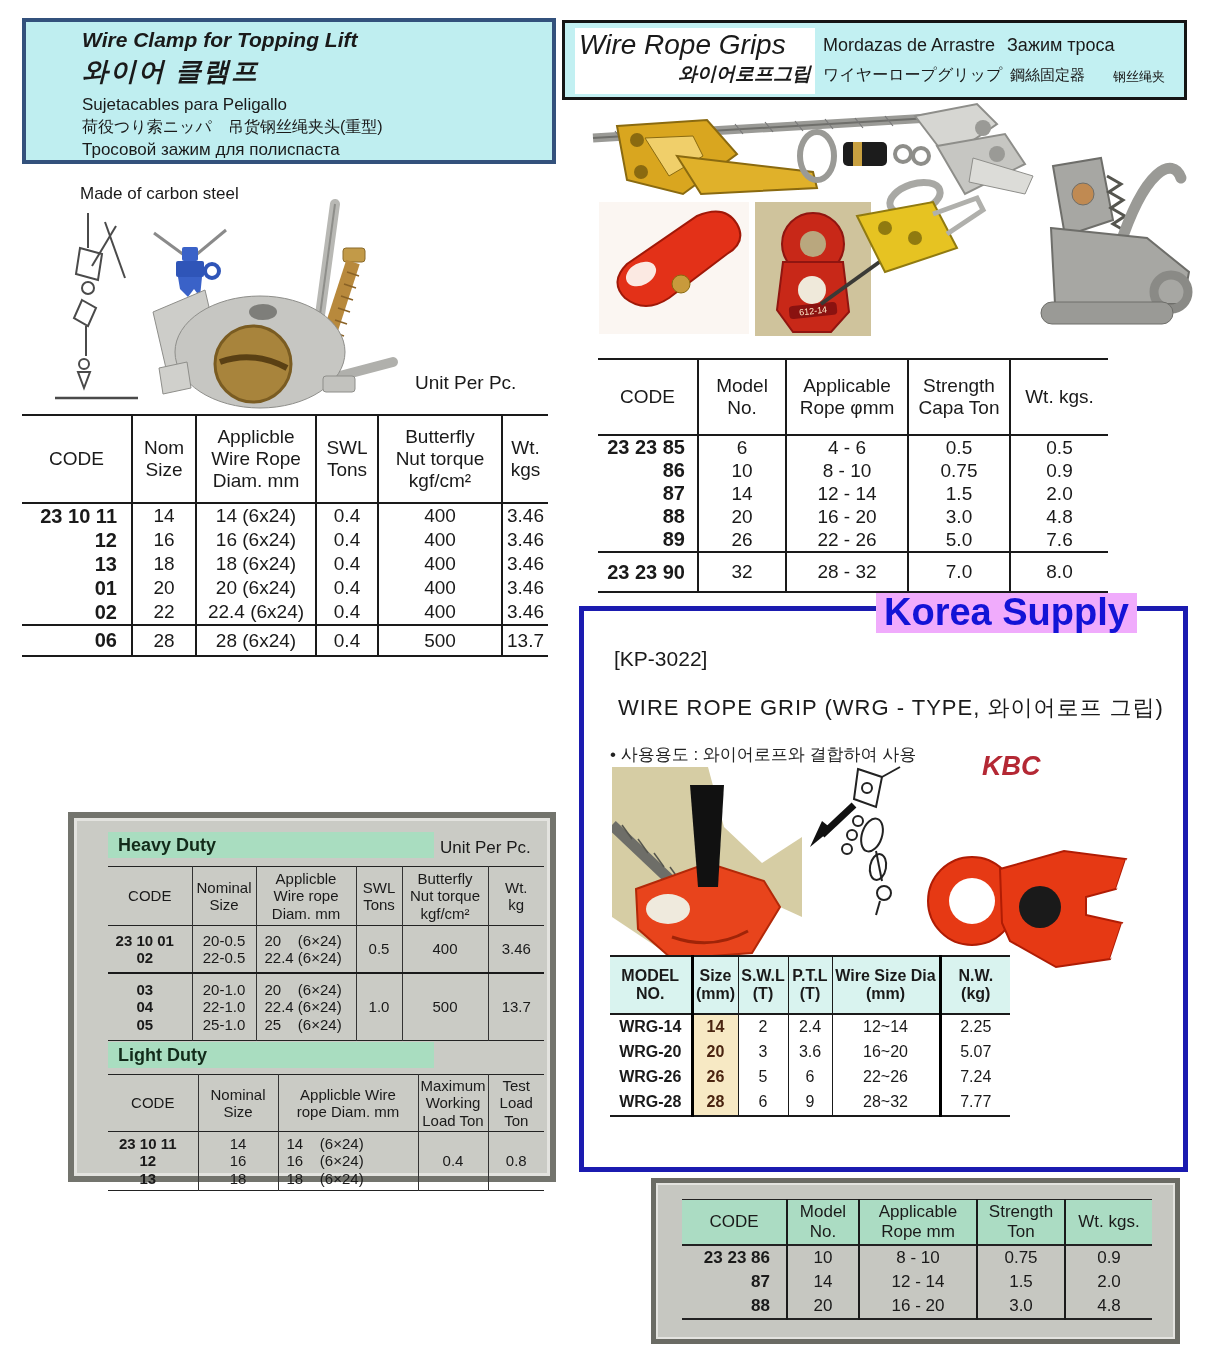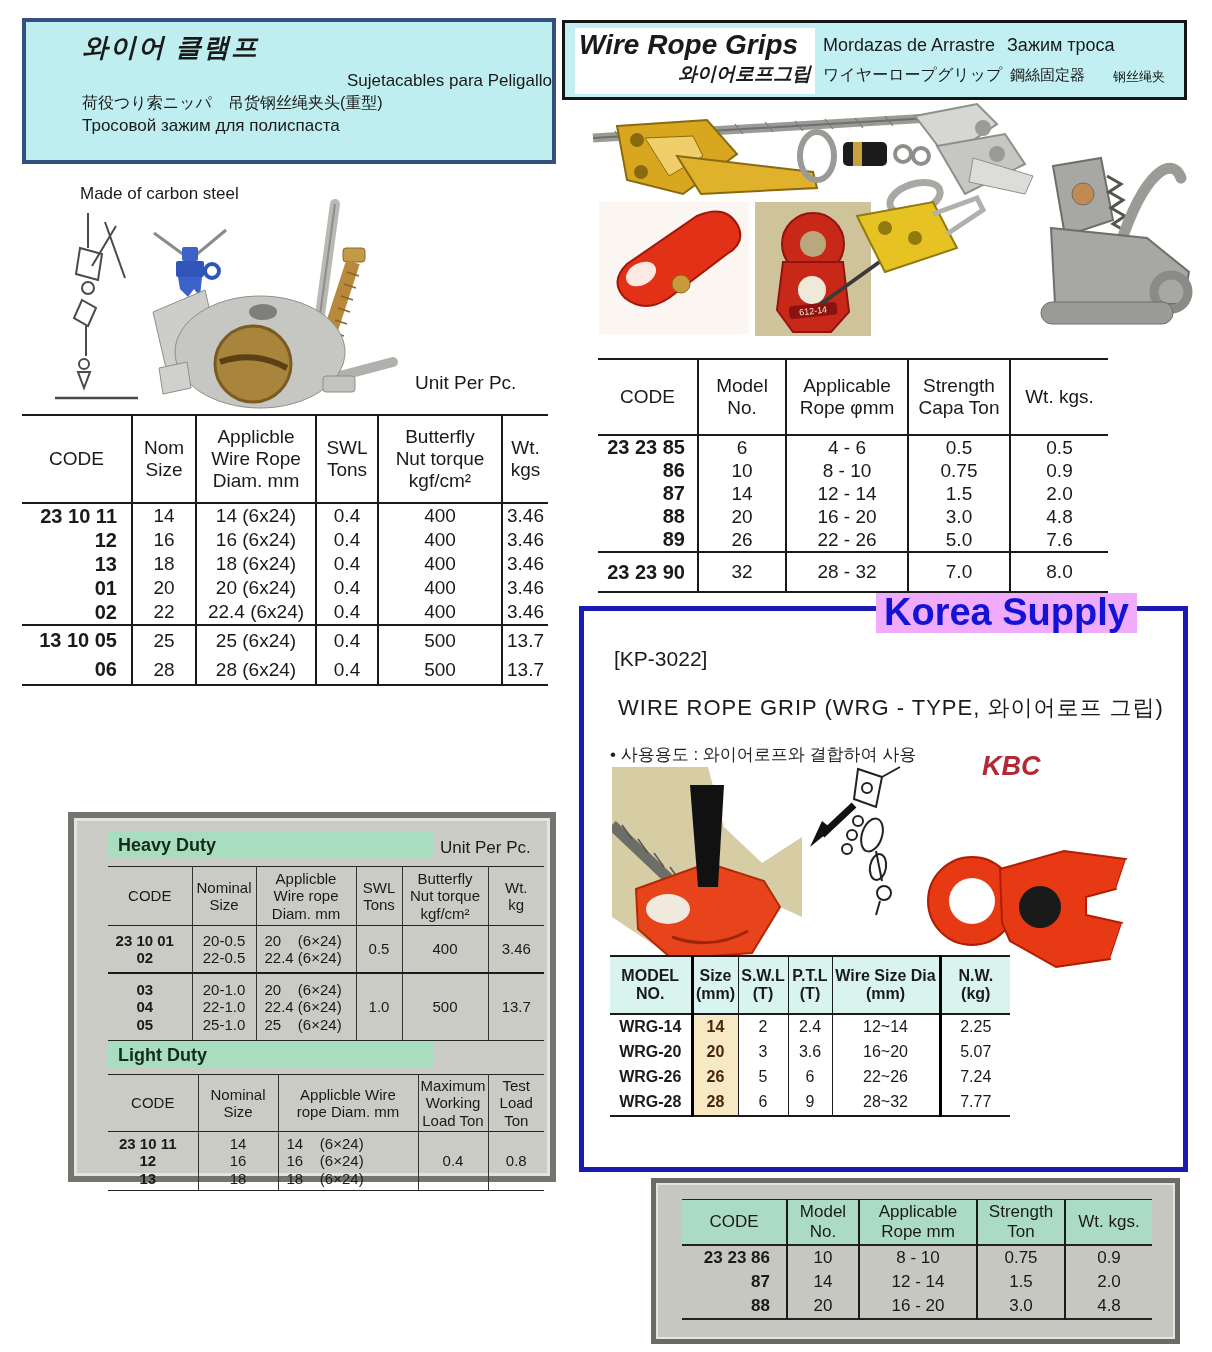--- a/index.html
+++ b/index.html
@@ -5,27 +5,27 @@
   html,body{margin:0;padding:0;background:#ffffff;}
   body{font-family:"Liberation Sans", sans-serif; color:#1a1a1a;}
   #page{position:relative;width:1212px;height:1352px;background:#fff;overflow:hidden;margin:0 auto;}
   .abs{position:absolute;}
 
   
   .cyanbox{background:#bfeef0;}
   #leftbox{left:22px;top:18px;width:470px;height:132px;border:4px solid #33517c;padding-left:56px;padding-top:6px;box-sizing:content-box;}
   #leftbox .t1{font-size:21px;font-weight:bold;font-style:italic;}
   #leftbox .t2{font-size:26px;font-weight:bold;font-style:italic;letter-spacing:2px;margin-top:2px;}
-  #leftbox .t3{font-size:17px;margin-top:6px;text-align:right;}
+  #leftbox .t3{font-size:17px;margin-top:6px;}
   #leftbox .t4{font-size:16px;margin-top:2px;}
   #leftbox .t5{font-size:17px;margin-top:2px;}
 
   #rightbox{left:562px;top:20px;width:619px;height:74px;border:3px solid #151515;background:#c2f0f2;}
   #rightbox .titleblk{position:absolute;left:10px;top:5px;width:232px;height:62px;background:#ffffff;padding:2px 4px;}
-  #rightbox .wt1{font-size:28px;font-weight:bold;font-style:italic;line-height:1.05;}
+  #rightbox .wt1{font-size:28px;font-weight:normal;font-style:italic;line-height:1.05;}
   #rightbox .wt2{font-size:19px;font-weight:bold;font-style:italic;text-align:right;margin-top:2px;}
   #rightbox .r1a{position:absolute;left:258px;top:12px;font-size:18px;}
   #rightbox .r1b{position:absolute;left:442px;top:12px;font-size:18px;}
   #rightbox .r2a{position:absolute;left:258px;top:42px;font-size:16px;}
   #rightbox .r2b{position:absolute;left:445px;top:43px;font-size:15px;}
   #rightbox .r2c{position:absolute;left:548px;top:45px;font-size:13px;}
 
   .plain{font-size:17px;}
   .unit{font-size:19px;}
 
@@ -96,20 +96,21 @@
   #ks-grip-title{position:absolute;left:34px;top:82px;font-size:22px;letter-spacing:1px;}
   #ks-usage{position:absolute;left:26px;top:132px;font-size:17px;color:#222;}
   #ks-kbc{position:absolute;left:398px;top:140px;font-size:27px;font-weight:bold;font-style:italic;color:#b42834;}
 </style>
 </head>
 <body>
 
 <div id="page">
 
   <div id="leftbox" class="abs cyanbox">
+    <div class="t1">Wire Clamp for Topping Lift</div>
     <div class="t2">와이어 클램프</div>
     <div class="t3">Sujetacables para Peligallo</div>
     <div class="t4">荷役つり索ニッパ　吊货钢丝绳夹头(重型)</div>
     <div class="t5">Тросовой зажим для полиспаста</div>
   </div>
 
   <div class="abs plain" style="left:80px;top:184px;">Made of carbon steel</div>
 
   <svg class="abs" style="left:50px;top:208px;" width="95" height="195" viewBox="0 0 95 195">
     <g stroke="#4a4a4a" stroke-width="2" fill="none">
@@ -222,28 +223,20 @@
       <tr>
           <td class="code vline">02</td>
           <td class="vline">22</td>
           <td class="vline">22.4 (6x24)</td>
           <td class="vline">0.4</td>
           <td class="vline">400</td>
           <td>3.46</td>
         </tr>
     </tbody>
     <tbody class="g2">
-      <tr>
-          <td class="code vline">13 10 05</td>
-          <td class="vline">25</td>
-          <td class="vline">25 (6x24)</td>
-          <td class="vline">0.4</td>
-          <td class="vline">500</td>
-          <td>13.7</td>
-        </tr>
       <tr>
           <td class="code vline">06</td>
           <td class="vline">28</td>
           <td class="vline">28 (6x24)</td>
           <td class="vline">0.4</td>
           <td class="vline">500</td>
           <td>13.7</td>
         </tr>
     </tbody>
   </table>

